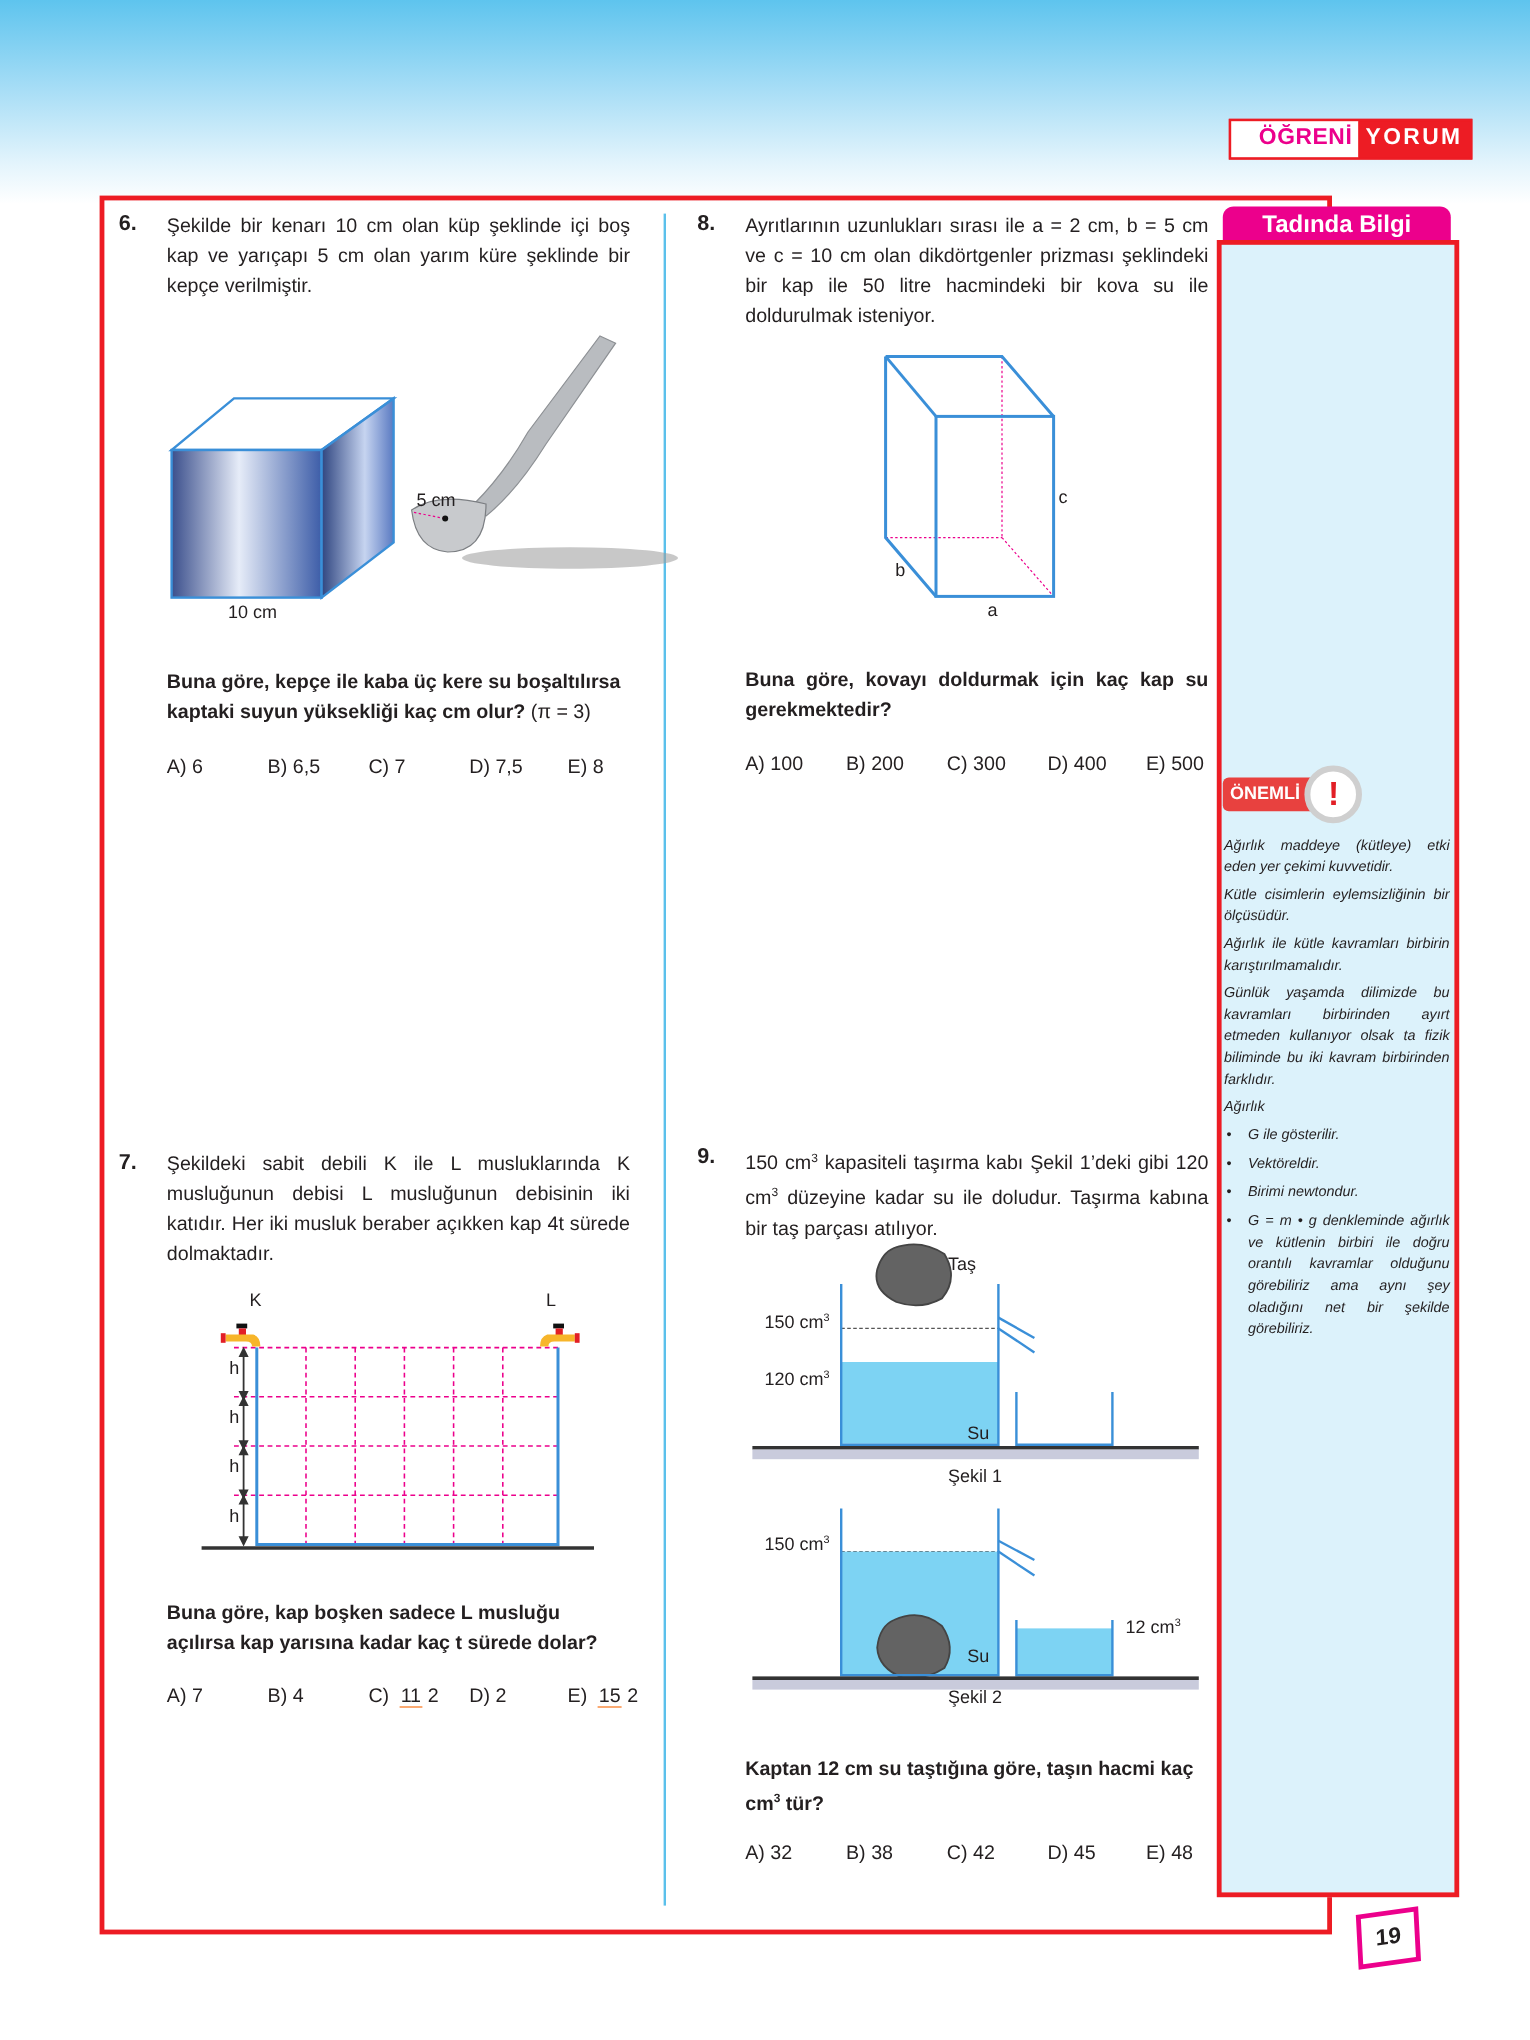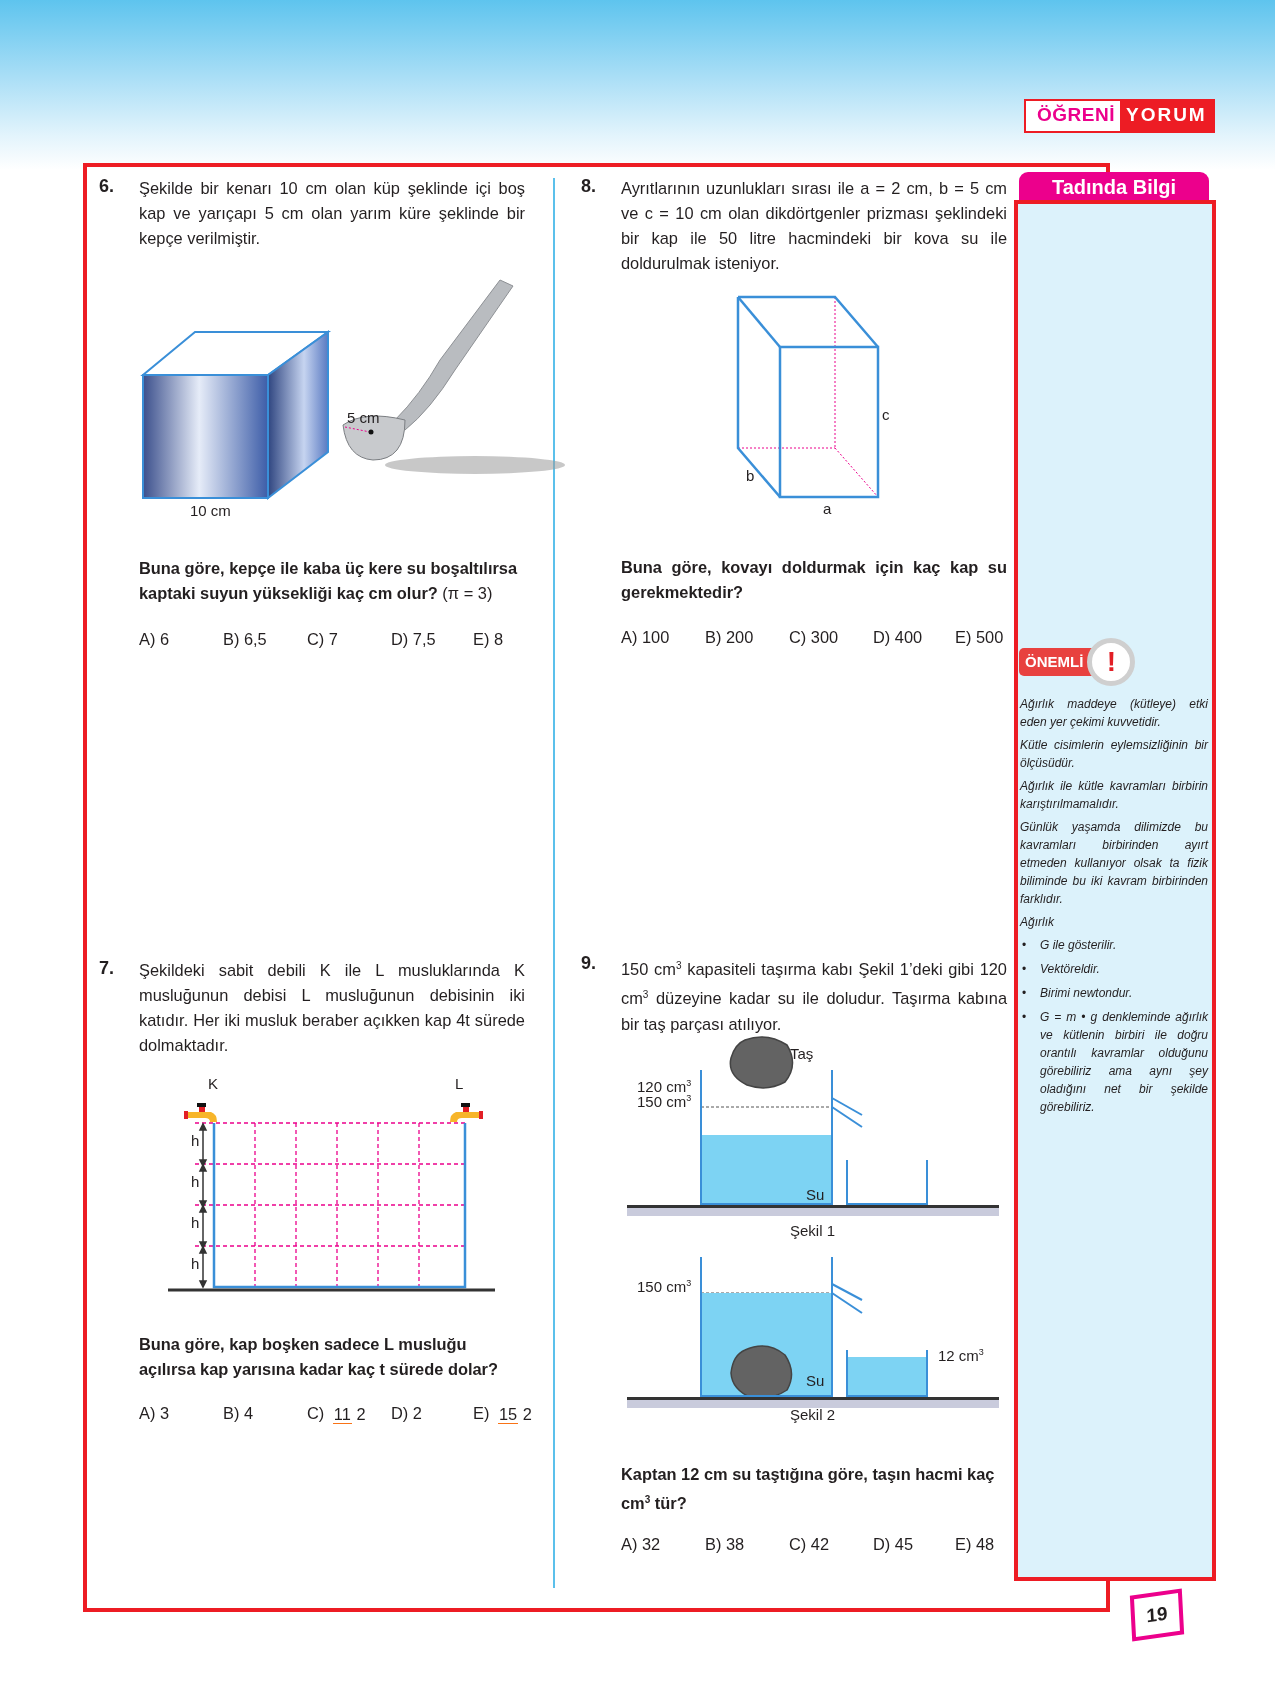--- a/index.html
+++ b/index.html
@@ -9,21 +9,21 @@
     font-family:"Liberation Sans", sans-serif; color:#231f20;
   }
   .top-band {
     position:absolute; left:0; top:0; width:1275px; height:170px;
     background:linear-gradient(to bottom, #5ec4ee 0%, #a9def6 45%, #e3f4fc 80%, #ffffff 100%);
   }
   .brand {
     position:absolute; left:1024px; top:99px; height:30px; display:flex;
     border:2px solid #ed1c24; background:#ed1c24;
   }
-  .brand .b1 { background:#fff; color:#ec008c; font-weight:bold; font-size:19px; padding:3px 5px 0 11px; letter-spacing:0.5px; }
+  .brand .b1 { background:#fff; color:#ec008c; font-weight:bold; font-size:19px; padding:3px 5px 0 23px; letter-spacing:0.5px; }
   .brand .b2 { background:#ed1c24; color:#fff; font-weight:bold; font-size:19px; padding:3px 6px 0 6px; letter-spacing:2px; }
 
   .frame {
     position:absolute; left:83px; top:163px; width:1027px; height:1449px;
     border:4px solid #ed1c24; box-sizing:border-box;
   }
   .col-divider { position:absolute; left:553px; top:178px; width:2px; height:1410px; background:#5bc0eb; }
 
   .side-panel {
     position:absolute; left:1014px; top:200px; width:202px; height:1381px;
@@ -187,21 +187,21 @@
   </svg>
   <span class="lbl-sm" style="left:208px; top:1075px;">K</span>
   <span class="lbl-sm" style="left:455px; top:1075px;">L</span>
   <span class="lbl-sm" style="left:191px; top:1132px;">h</span>
   <span class="lbl-sm" style="left:191px; top:1173px;">h</span>
   <span class="lbl-sm" style="left:191px; top:1214px;">h</span>
   <span class="lbl-sm" style="left:191px; top:1255px;">h</span>
 
   <div class="q bold" style="left:139px; top:1332px; width:386px;">Buna göre, kap boşken sadece L musluğu açılırsa kap yarısına kadar kaç t sürede dolar?</div>
   <div class="opts" style="left:139px; top:1404px; align-items:center;">
-    <span style="width:84px;">A) 3</span>
+    <span style="width:84px;">A) 7</span>
     <span style="width:84px;">B) 4</span>
     <span style="width:84px;">
       <span>C)</span>
       <span class="frac">
         <span class="n">11</span>
         <span>2</span>
       </span>
     </span>
     <span style="width:82px;">D) 2</span>
     <span>
@@ -257,21 +257,21 @@
     <rect x="74" y="95" width="131" height="68" fill="#7dd3f3"></rect>
     <polyline points="74,30 74,164 205,164 205,30" fill="none" stroke="#3a8fd8" stroke-width="2"></polyline>
     <polyline points="205,58 235,75" stroke="#3a8fd8" stroke-width="2" fill="none"></polyline>
     <polyline points="205,67 235,87" stroke="#3a8fd8" stroke-width="2" fill="none"></polyline>
     <polyline points="220,120 220,164 300,164 300,120" fill="none" stroke="#3a8fd8" stroke-width="2"></polyline>
     <rect x="0" y="165" width="372" height="3" fill="#333"></rect>
     <rect x="0" y="168" width="372" height="8" fill="#c9cbdc"></rect>
   </svg>
   <span class="lbl-sm" style="left:790px; top:1045px;">Taş</span>
   <span class="lbl-sm" style="left:637px; top:1093px;"><span>150 cm</span><sup style="font-size:9px;">3</sup></span>
-  <span class="lbl-sm" style="left:637px; top:1078px;"><span>120 cm</span><sup style="font-size:9px;">3</sup></span>
+  <span class="lbl-sm" style="left:637px; top:1140px;"><span>120 cm</span><sup style="font-size:9px;">3</sup></span>
   <span class="lbl-sm" style="left:806px; top:1186px;">Su</span>
   <span class="lbl-sm" style="left:790px; top:1222px;text-align:right;">Şekil 1</span>
 
   <svg style="left:627px; top:1255px;" width="375" height="160">
     <line x1="74" y1="38" x2="205" y2="38" stroke="#555" stroke-width="1" stroke-dasharray="3,2"></line>
     <rect x="74" y="38" width="131" height="102" fill="#7dd3f3"></rect>
     <path d="M118,95 Q140,85 158,100 Q170,118 160,135 Q145,145 125,143 Q105,135 104,118 Q106,100 118,95 Z" fill="#636363" stroke="#444" stroke-width="1.5"></path>
     <polyline points="74,2 74,141 205,141 205,2" fill="none" stroke="#3a8fd8" stroke-width="2"></polyline>
     <polyline points="205,29 235,45" stroke="#3a8fd8" stroke-width="2" fill="none"></polyline>
     <polyline points="205,38 235,58" stroke="#3a8fd8" stroke-width="2" fill="none"></polyline>

